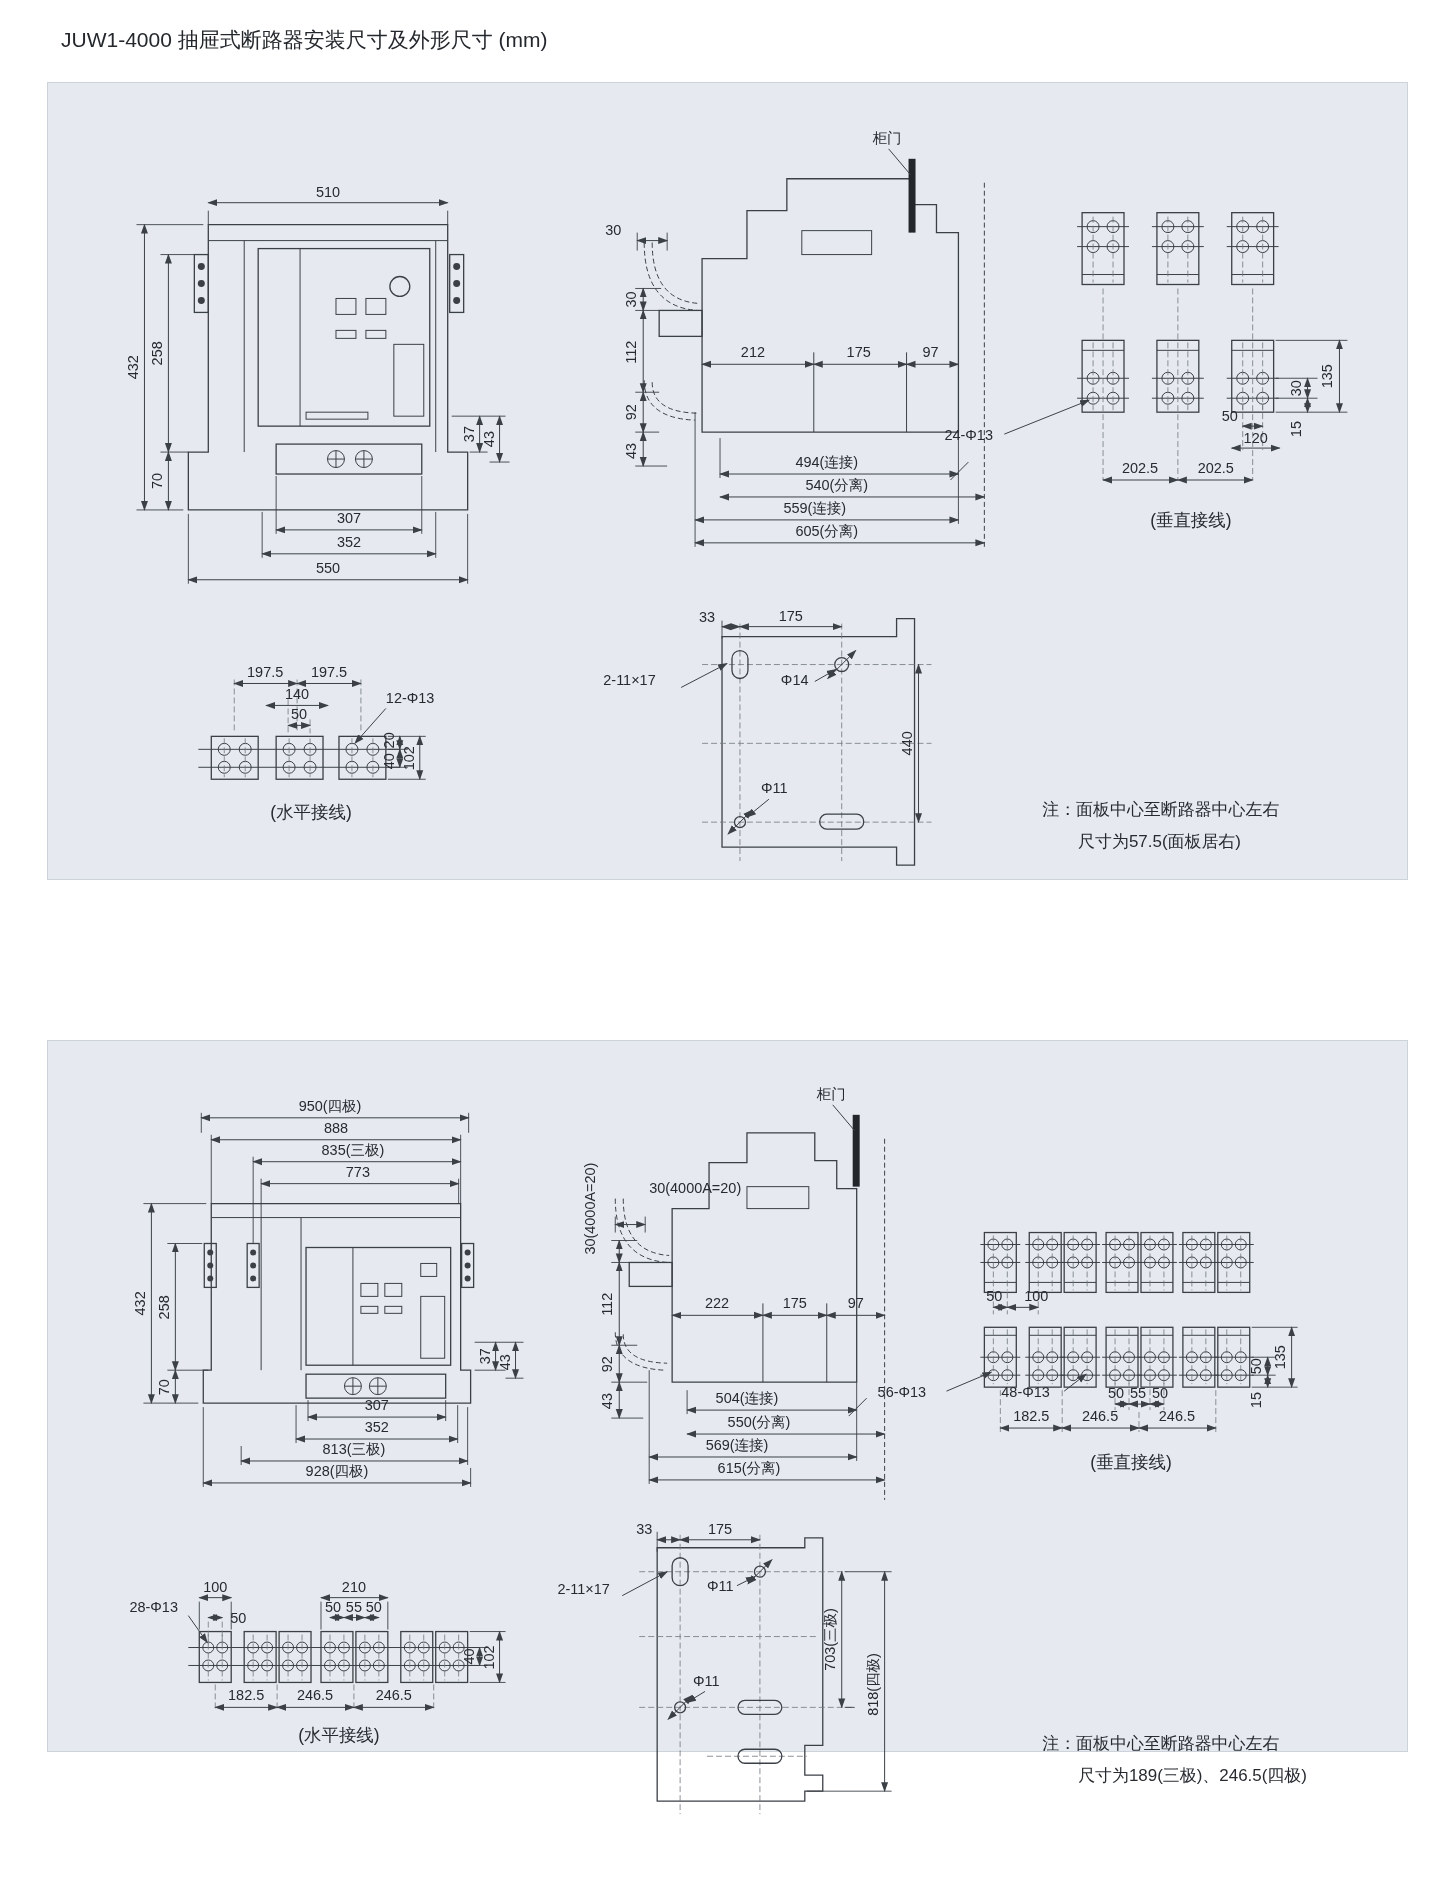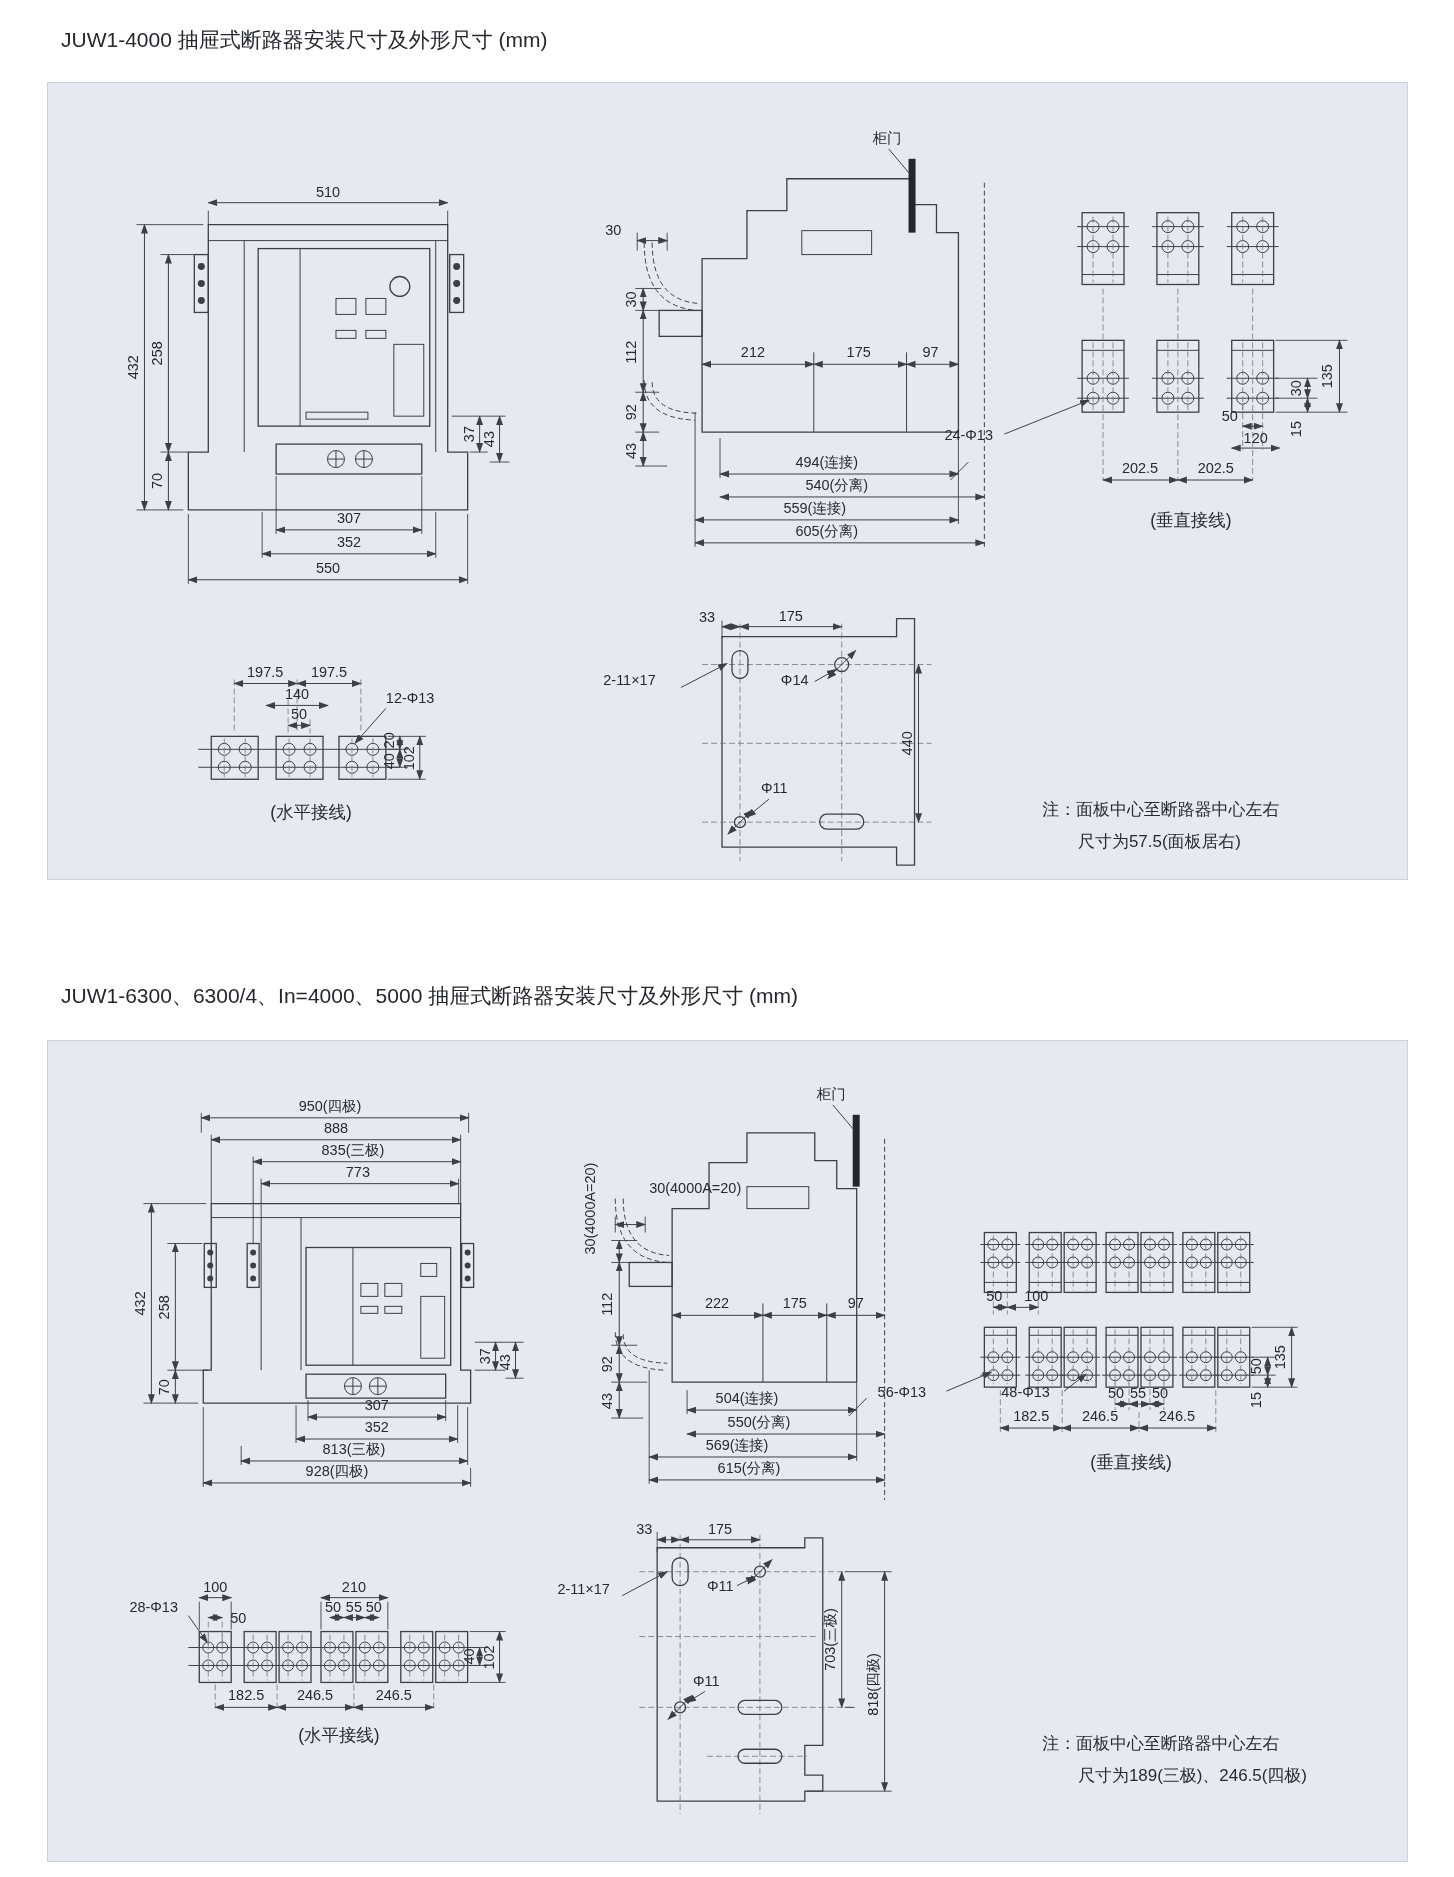--- a/index.html
+++ b/index.html
@@ -324,23 +324,22 @@
     <line class="ldr" x1="722" y1="718" x2="700" y2="736"></line>
   </g>
 
   <g>
     <text class="t nt" x="996" y="734">注：面板中心至断路器中心左右</text>
     <text class="t nt" x="1032" y="766">尺寸为57.5(面板居右)</text>
   </g>
 </svg>
 </div>
 
-<div class="ttl" style="top:982px">JUW1-6300、6300/4、In=4000、5000 抽屉式断路器安装尺寸及外形尺寸 (mm)</div>
-
-<div class="panel" style="top:1040px;height:822px">
+
+<div class="panel" style="top:1040px;height:712px">
 <svg viewBox="0 0 1361 822" width="1359" height="820">
 
   <g>
     <path class="ln" d="M163,163 H413 V330 H423 V363 H155 V330 H163 Z"></path>
     <line class="lt" x1="163" y1="177" x2="413" y2="177"></line>
     <line class="lt" x1="213" y1="177" x2="213" y2="330"></line>
     <line class="lt" x1="253" y1="177" x2="253" y2="330"></line>
     <rect class="ln" x="258" y="207" width="145" height="118"></rect>
     <line class="lt" x1="305" y1="207" x2="305" y2="325"></line>
     <rect class="lt" x="373" y="223" width="16" height="13"></rect>

